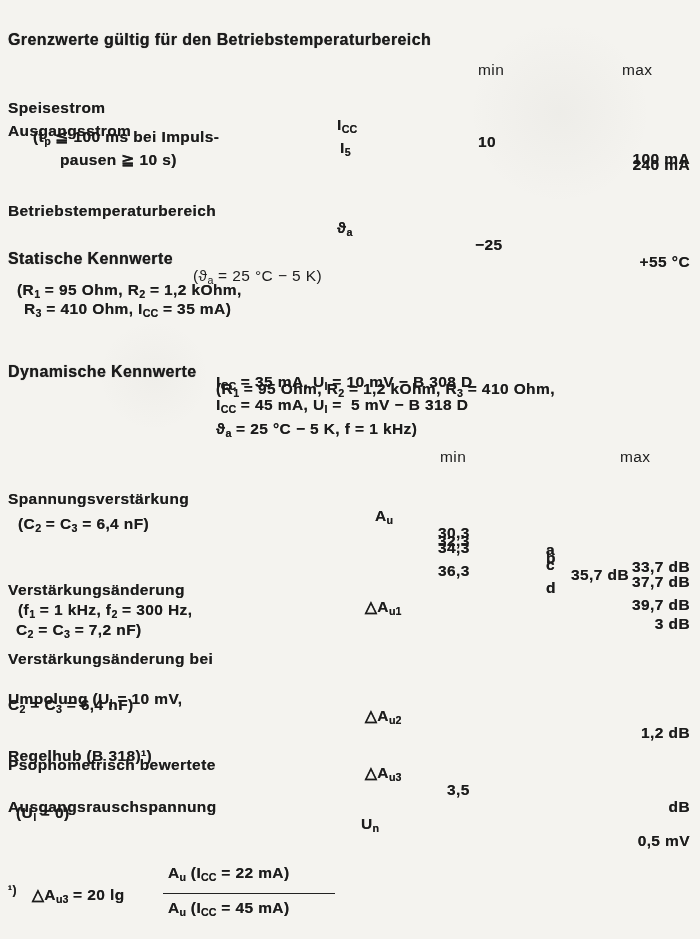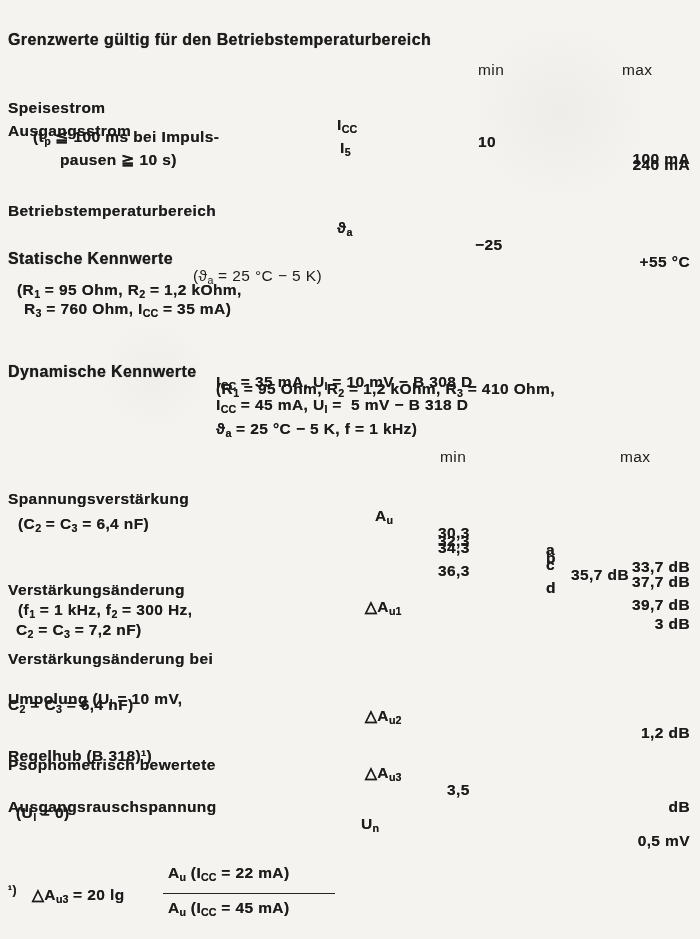--- a/index.html
+++ b/index.html
@@ -59,21 +59,21 @@
     <span class="abs b" style="left:337px"><span>ϑ</span><span class="sb">a</span></span>
     <span class="abs b" style="left:475px">−25</span>
     <span class="rgt b">+55 °C</span>
   </div>
 
   <div class="ln" style="left:0;top:233px;width:700px">
     <span class="abs hd" style="left:8px">Statische Kennwerte</span>
     <span class="abs n" style="left:193px"><span>(ϑ</span><span class="sb">a</span><span> = 25 °C − 5 K)</span></span>
   </div>
   <div class="ln b" style="left:17px;top:281px"><span>(R</span><span class="sb">1</span><span> = 95 Ohm, R</span><span class="sb">2</span><span> = 1,2 kOhm,</span></div>
-  <div class="ln b" style="left:24px;top:300px"><span>R</span><span class="sb">3</span><span> = 760 Ohm, I</span><span class="sb">CC</span><span> = 35 mA)</span></div>
+  <div class="ln b" style="left:24px;top:300px"><span>R</span><span class="sb">3</span><span> = 410 Ohm, I</span><span class="sb">CC</span><span> = 35 mA)</span></div>
 
   <div class="ln" style="left:0;top:346px;width:700px">
     <span class="abs hd" style="left:8px">Dynamische Kennwerte</span>
     <span class="abs b" style="left:216px"><span>(R</span><span class="sb">1</span><span> = 95 Ohm, R</span><span class="sb">2</span><span> = 1,2 kOhm, R</span><span class="sb">3</span><span> = 410 Ohm,</span></span>
   </div>
   <div class="ln b" style="left:216px;top:373px"><span>I</span><span class="sb">CC</span><span> = 35 mA, U</span><span class="sb">I</span><span> = 10 mV − B 308 D</span></div>
   <div class="ln b" style="left:216px;top:396px"><span>I</span><span class="sb">CC</span><span> = 45 mA, U</span><span class="sb">I</span><span> =  5 mV − B 318 D</span></div>
   <div class="ln b" style="left:216px;top:420px"><span>ϑ</span><span class="sb">a</span><span> = 25 °C − 5 K, f = 1 kHz)</span></div>
 
   <div class="ln n" style="left:440px;top:448px">min</div>

